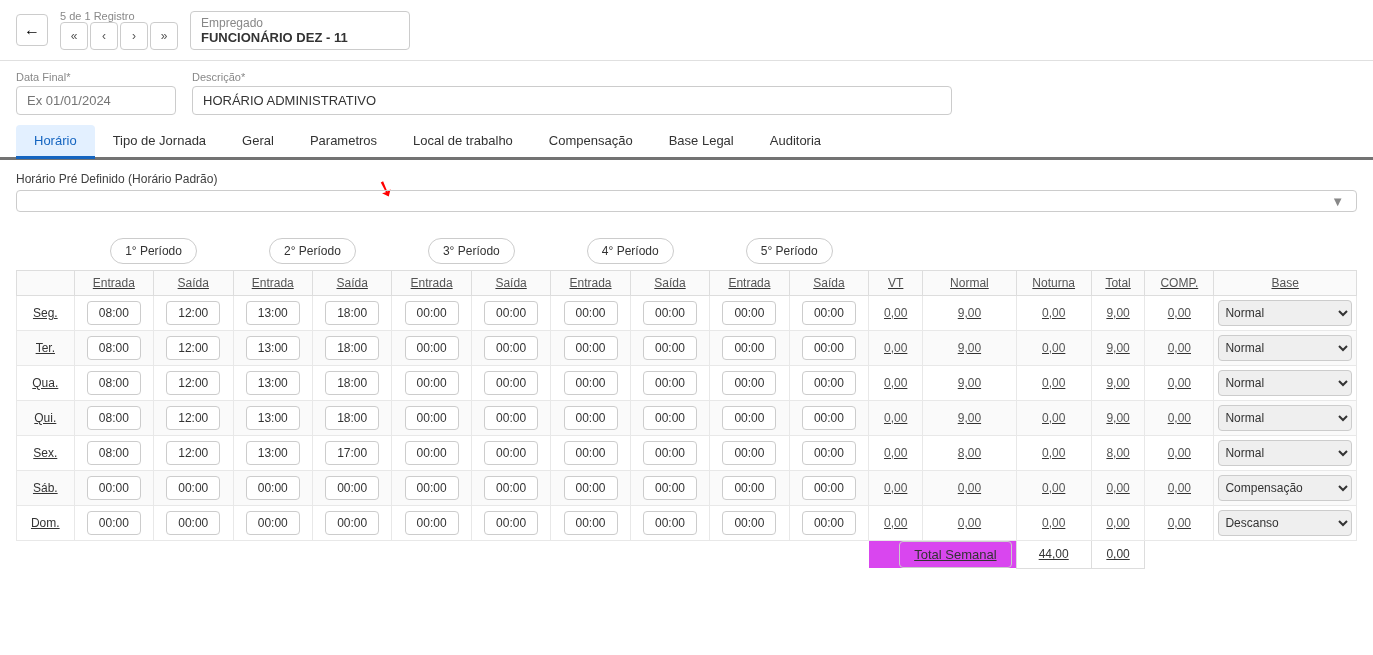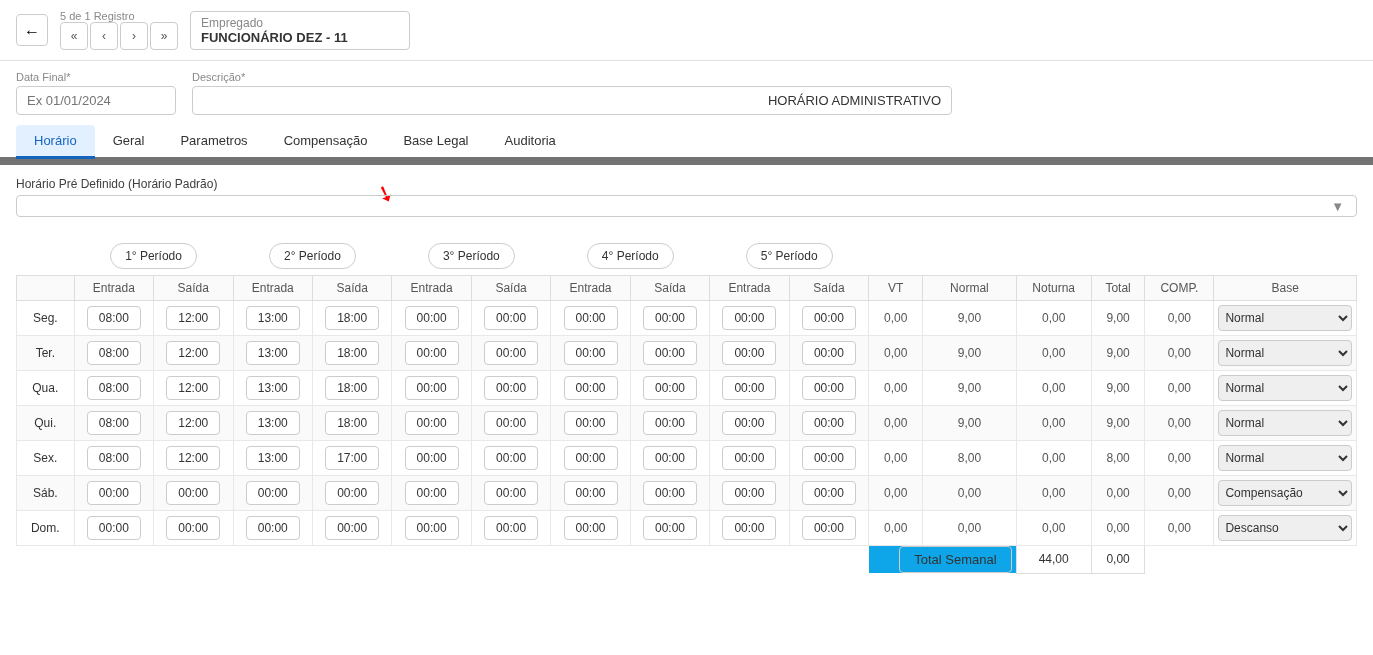--- a/index.html
+++ b/index.html
@@ -33,21 +33,21 @@
     }
     .field-group { display: flex; flex-direction: column; }
     .field-group label { font-size: 11px; color: #888; margin-bottom: 3px; }
     .field-group input {
       border: 1px solid #ccc; border-radius: 4px; padding: 6px 10px;
       font-size: 13px; color: #333;
     }
     .field-group.large input { min-width: 600px; }
 
     .tabs {
-      display: flex; border-bottom: 8px solid #737373;
+      display: flex; border-bottom: 3px solid #737373;
       padding: 0 16px; gap: 0;
     }
     .tab {
       padding: 8px 18px; cursor: pointer; font-size: 13px;
       border: none; background: none; color: #333;
       border-bottom: 3px solid transparent; margin-bottom: -2px;
     }
     .tab.active {
       color: #1565c0; border-bottom: 3px solid #1565c0;
       background: #e3f0ff; border-radius: 4px 4px 0 0;
@@ -58,21 +58,21 @@
     .predefined-label { font-size: 12px; color: #404040; margin-bottom: 4px; }
     .predefined-select {
       position: relative; border: 1px solid #ccc; border-radius: 4px;
       padding: 10px 36px 10px 12px; font-size: 13px; color: #333;
       width: 100%; cursor: pointer; display: flex; align-items: center;
       justify-content: space-between;
     }
     .predefined-select .arrow { position: absolute; right: 12px; color: #888; }
 
     .schedule-table-wrap { padding: 8px 0; overflow-x: auto; }
-    table { border-collapse: collapse; width: 100%; font-size: 12px; }
+    table { border-collapse: collapse; width: 100%; font-size: 12px; text-decoration: underline; }
     
     thead th {
       text-align: center; padding: 5px 8px;
       background: #fafafa; border: 1px solid #ddd;
       font-weight: 500; color: #555;
     }
     
     tbody td {
       text-align: center; padding: 4px 4px;
       border: 1px solid #e8e8e8; vertical-align: middle;
@@ -129,28 +129,30 @@
   </div>
 </div>
 
 <div class="form-section">
   <div class="field-group">
     <label>Data Final*</label>
     <input type="text" style="width: 160px;" placeholder="Ex 01/01/2024">
   </div>
   <div class="field-group large">
     <label>Descrição*</label>
-    <input type="text" style="width: 760px; text-align: right;" value="HORÁRIO ADMINISTRATIVO">
+    <input type="text" style="width: 760px;" value="HORÁRIO ADMINISTRATIVO">
   </div>
 </div>
 
 <div class="tabs">
   <button class="tab active">Horário</button>
+  <button class="tab">Tipo de Jornada</button>
   <button class="tab">Geral</button>
   <button class="tab">Parametros</button>
+  <button class="tab">Local de trabalho</button>
   <button class="tab">Compensação</button>
   <button class="tab">Base Legal</button>
   <button class="tab">Auditoria</button>
 </div>
 
 <div class="tab-content">
 
   <div style="position:relative; margin-bottom:12px;">
     <div class="predefined-label">Horário Pré Definido (Horário Padrão)</div>
     <div style="position:relative;">
@@ -343,21 +345,21 @@
             <td class="num-cell">0,00</td>
             <td class="num-cell">0,00</td>
             <td class="num-cell">0,00</td>
             <td class="num-cell">0,00</td>
             <td style="position: relative;"><select class="tipo-select"><option value="Normal">Normal</option><option value="Compensação">Compensação</option><option value="Descanso" selected="">Descanso</option></select></td>
           </tr>
         </tbody>
       <tfoot>
         <tr>
           <td colspan="11" style="border:none;background:#fff;"></td>
-          <td colspan="2" style="border:none;background:#0ea5e9;text-align:left;padding-right:4px;">
+          <td colspan="2" style="border:none;background:#d946ef;text-align:left;padding-right:4px;">
             <div style="display:flex;align-items:center;justify-content:flex-end;gap:4px;">
               <span style="border:1px solid #ccc;border-radius:4px;padding:5px 14px;font-weight:500;font-size:13px;white-space:nowrap;">Total Semanal</span>
             </div>
           </td>
           <td style="border:1px solid #ddd;text-align:center;font-weight:500;">44,00</td>
           <td style="border:1px solid #ddd;text-align:center;font-weight:500;">0,00</td>
           <td style="border:none;background:#fff;" colspan="2"></td>
         </tr>
       </tfoot>
     </table>

